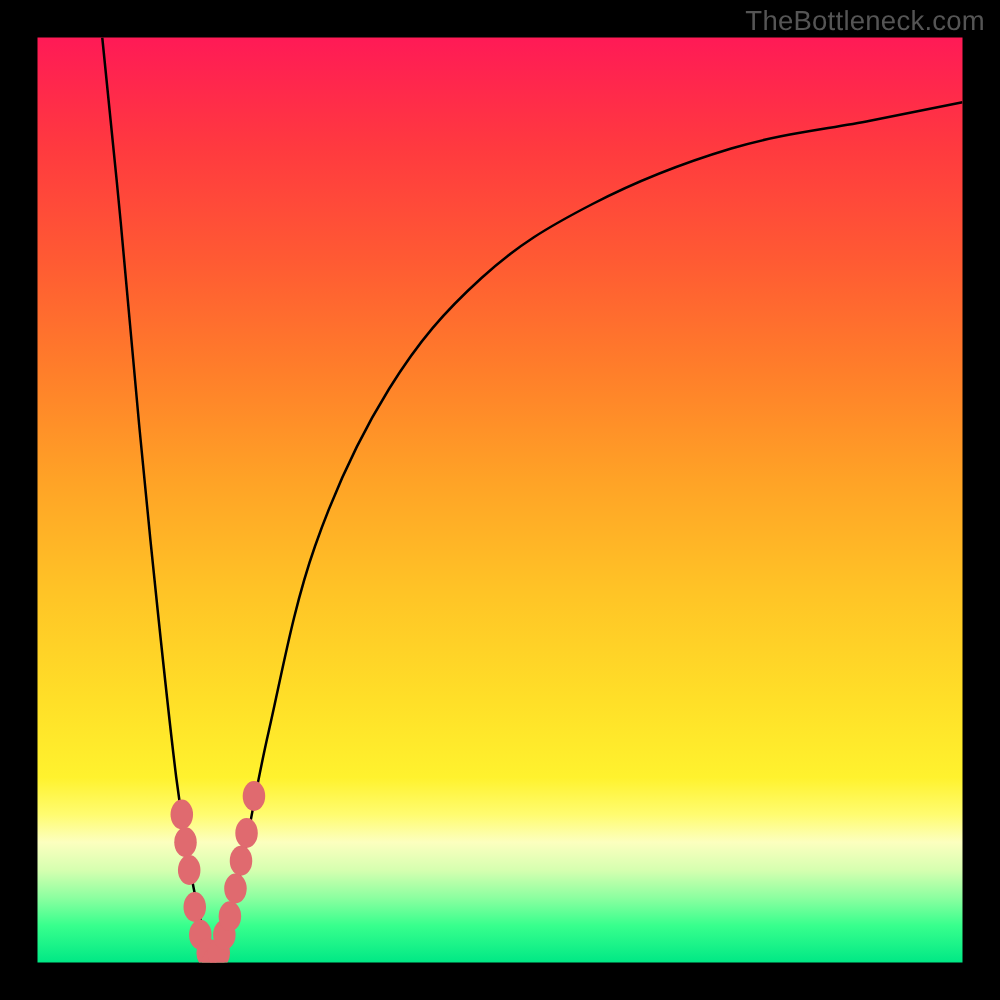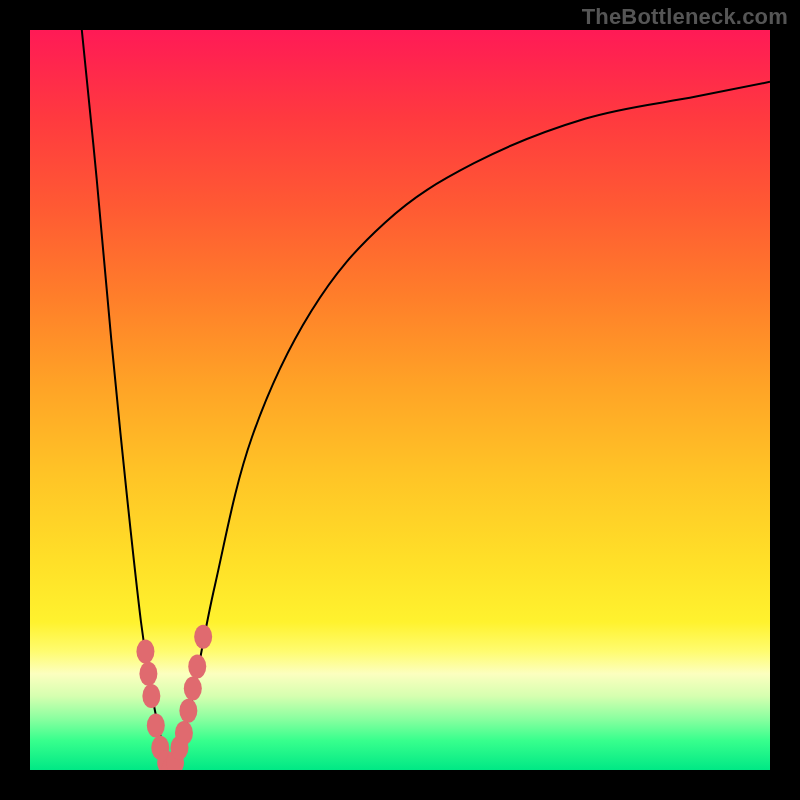--- a/index.html
+++ b/index.html
@@ -9,21 +9,21 @@
     width: 800px;
     height: 800px;
     background: #000;
   }
   .watermark {
     position: absolute;
     top: 4px;
     right: 12px;
     font-family: Arial, Helvetica, sans-serif;
     font-size: 22px;
-    font-weight: 700;
+    font-weight: 400;
     color: #555;
     letter-spacing: 0.2px;
     z-index: 5;
   }
   .plot {
     position: absolute;
     left: 30px;
     top: 30px;
     width: 740px;
     height: 740px;

